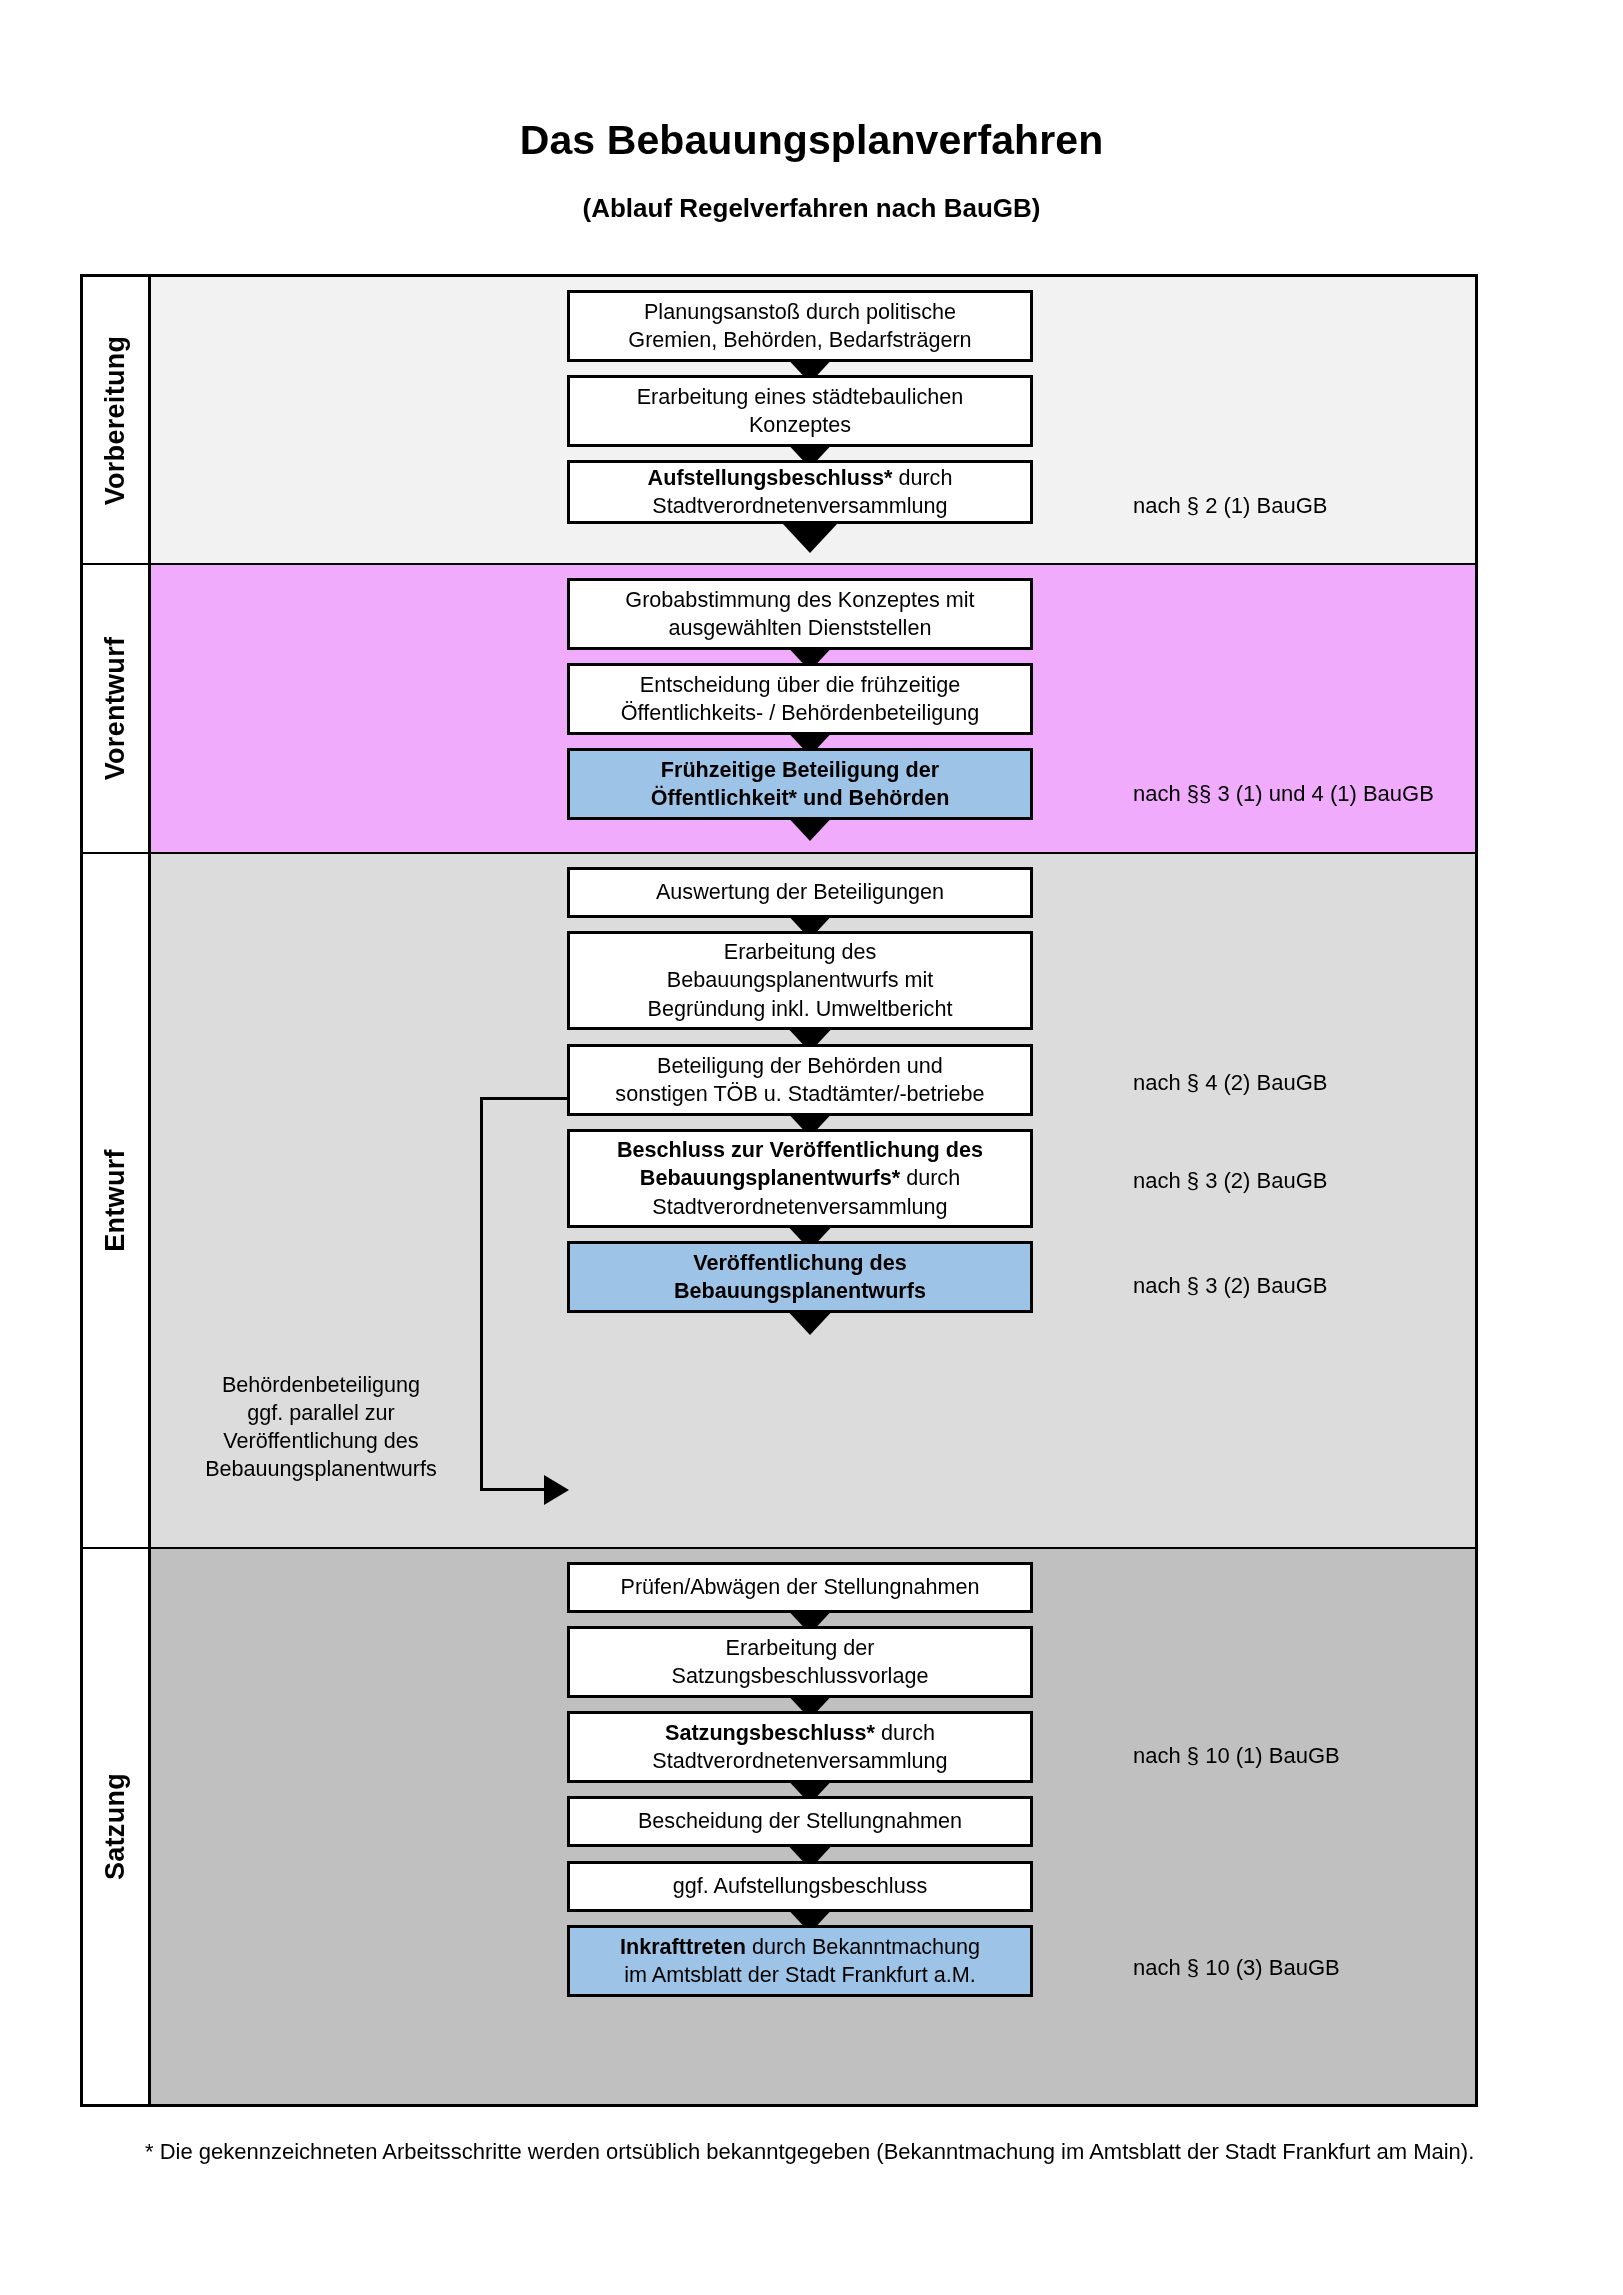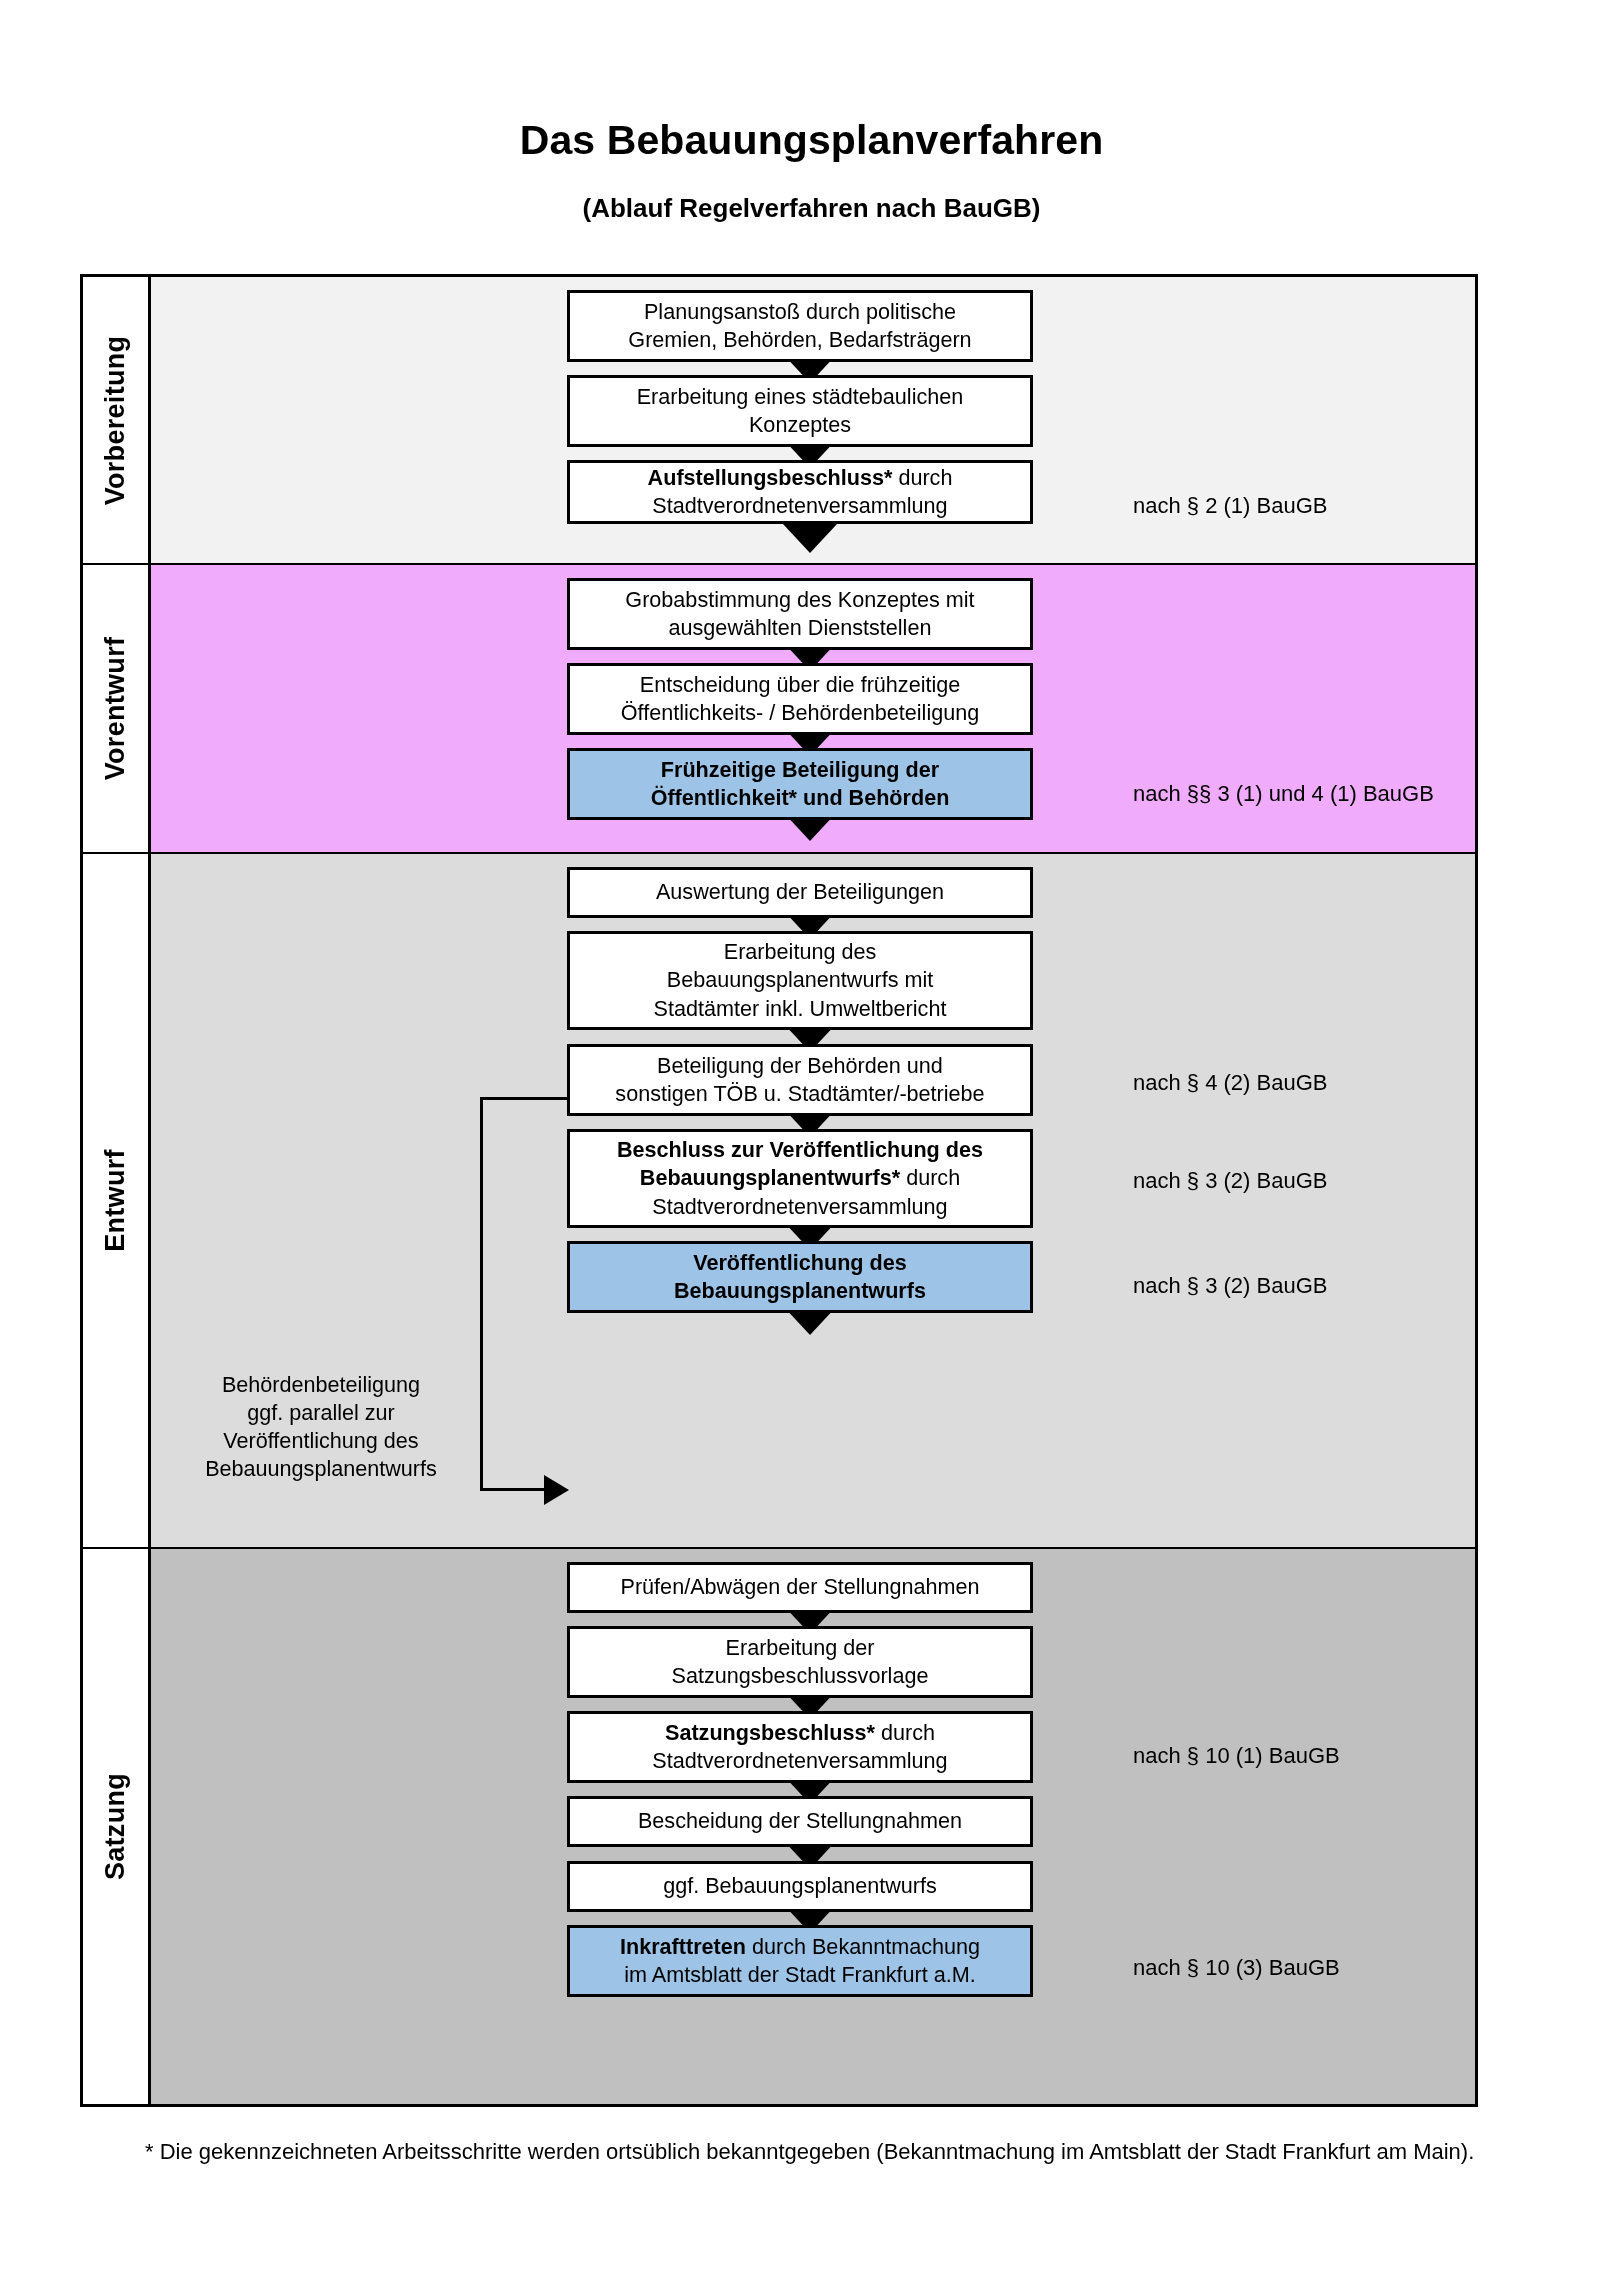--- a/index.html
+++ b/index.html
@@ -260,21 +260,21 @@
 
       <div class="node" style="top:13px;height:51px;">
         <div><span>Auswertung der Beteiligungen</span></div>
       </div>
       <div class="arrow" style="top:56px;"></div>
 
       <div class="node" style="top:77px;height:99px;">
         <div>
           <span>Erarbeitung des</span><br>
           <span>Bebauungsplanentwurfs mit</span><br>
-          <span>Stadtämter inkl. Umweltbericht</span>
+          <span>Begründung inkl. Umweltbericht</span>
         </div>
       </div>
       <div class="arrow" style="top:169px;"></div>
 
       <div class="node" style="top:190px;height:72px;">
         <div>
           <span>Beteiligung der Behörden und</span><br>
           <span>sonstigen TÖB u. Stadtämter/-betriebe</span>
         </div>
       </div>
@@ -329,21 +329,21 @@
         </div>
       </div>
       <div class="arrow" style="top:226px;"></div>
 
       <div class="node" style="top:247px;height:51px;">
         <div><span>Bescheidung der Stellungnahmen</span></div>
       </div>
       <div class="arrow" style="top:291px;"></div>
 
       <div class="node" style="top:312px;height:51px;">
-        <div><span>ggf. Bebauungsplanentwurfs</span></div>
+        <div><span>ggf. Aufstellungsbeschluss</span></div>
       </div>
       <div class="arrow" style="top:355px;"></div>
 
       <div class="node blue" style="top:376px;height:72px;">
         <div>
           <span class="b">Inkrafttreten</span><span> durch Bekanntmachung</span><br>
           <span>im Amtsblatt der Stadt Frankfurt a.M.</span>
         </div>
       </div>
 

